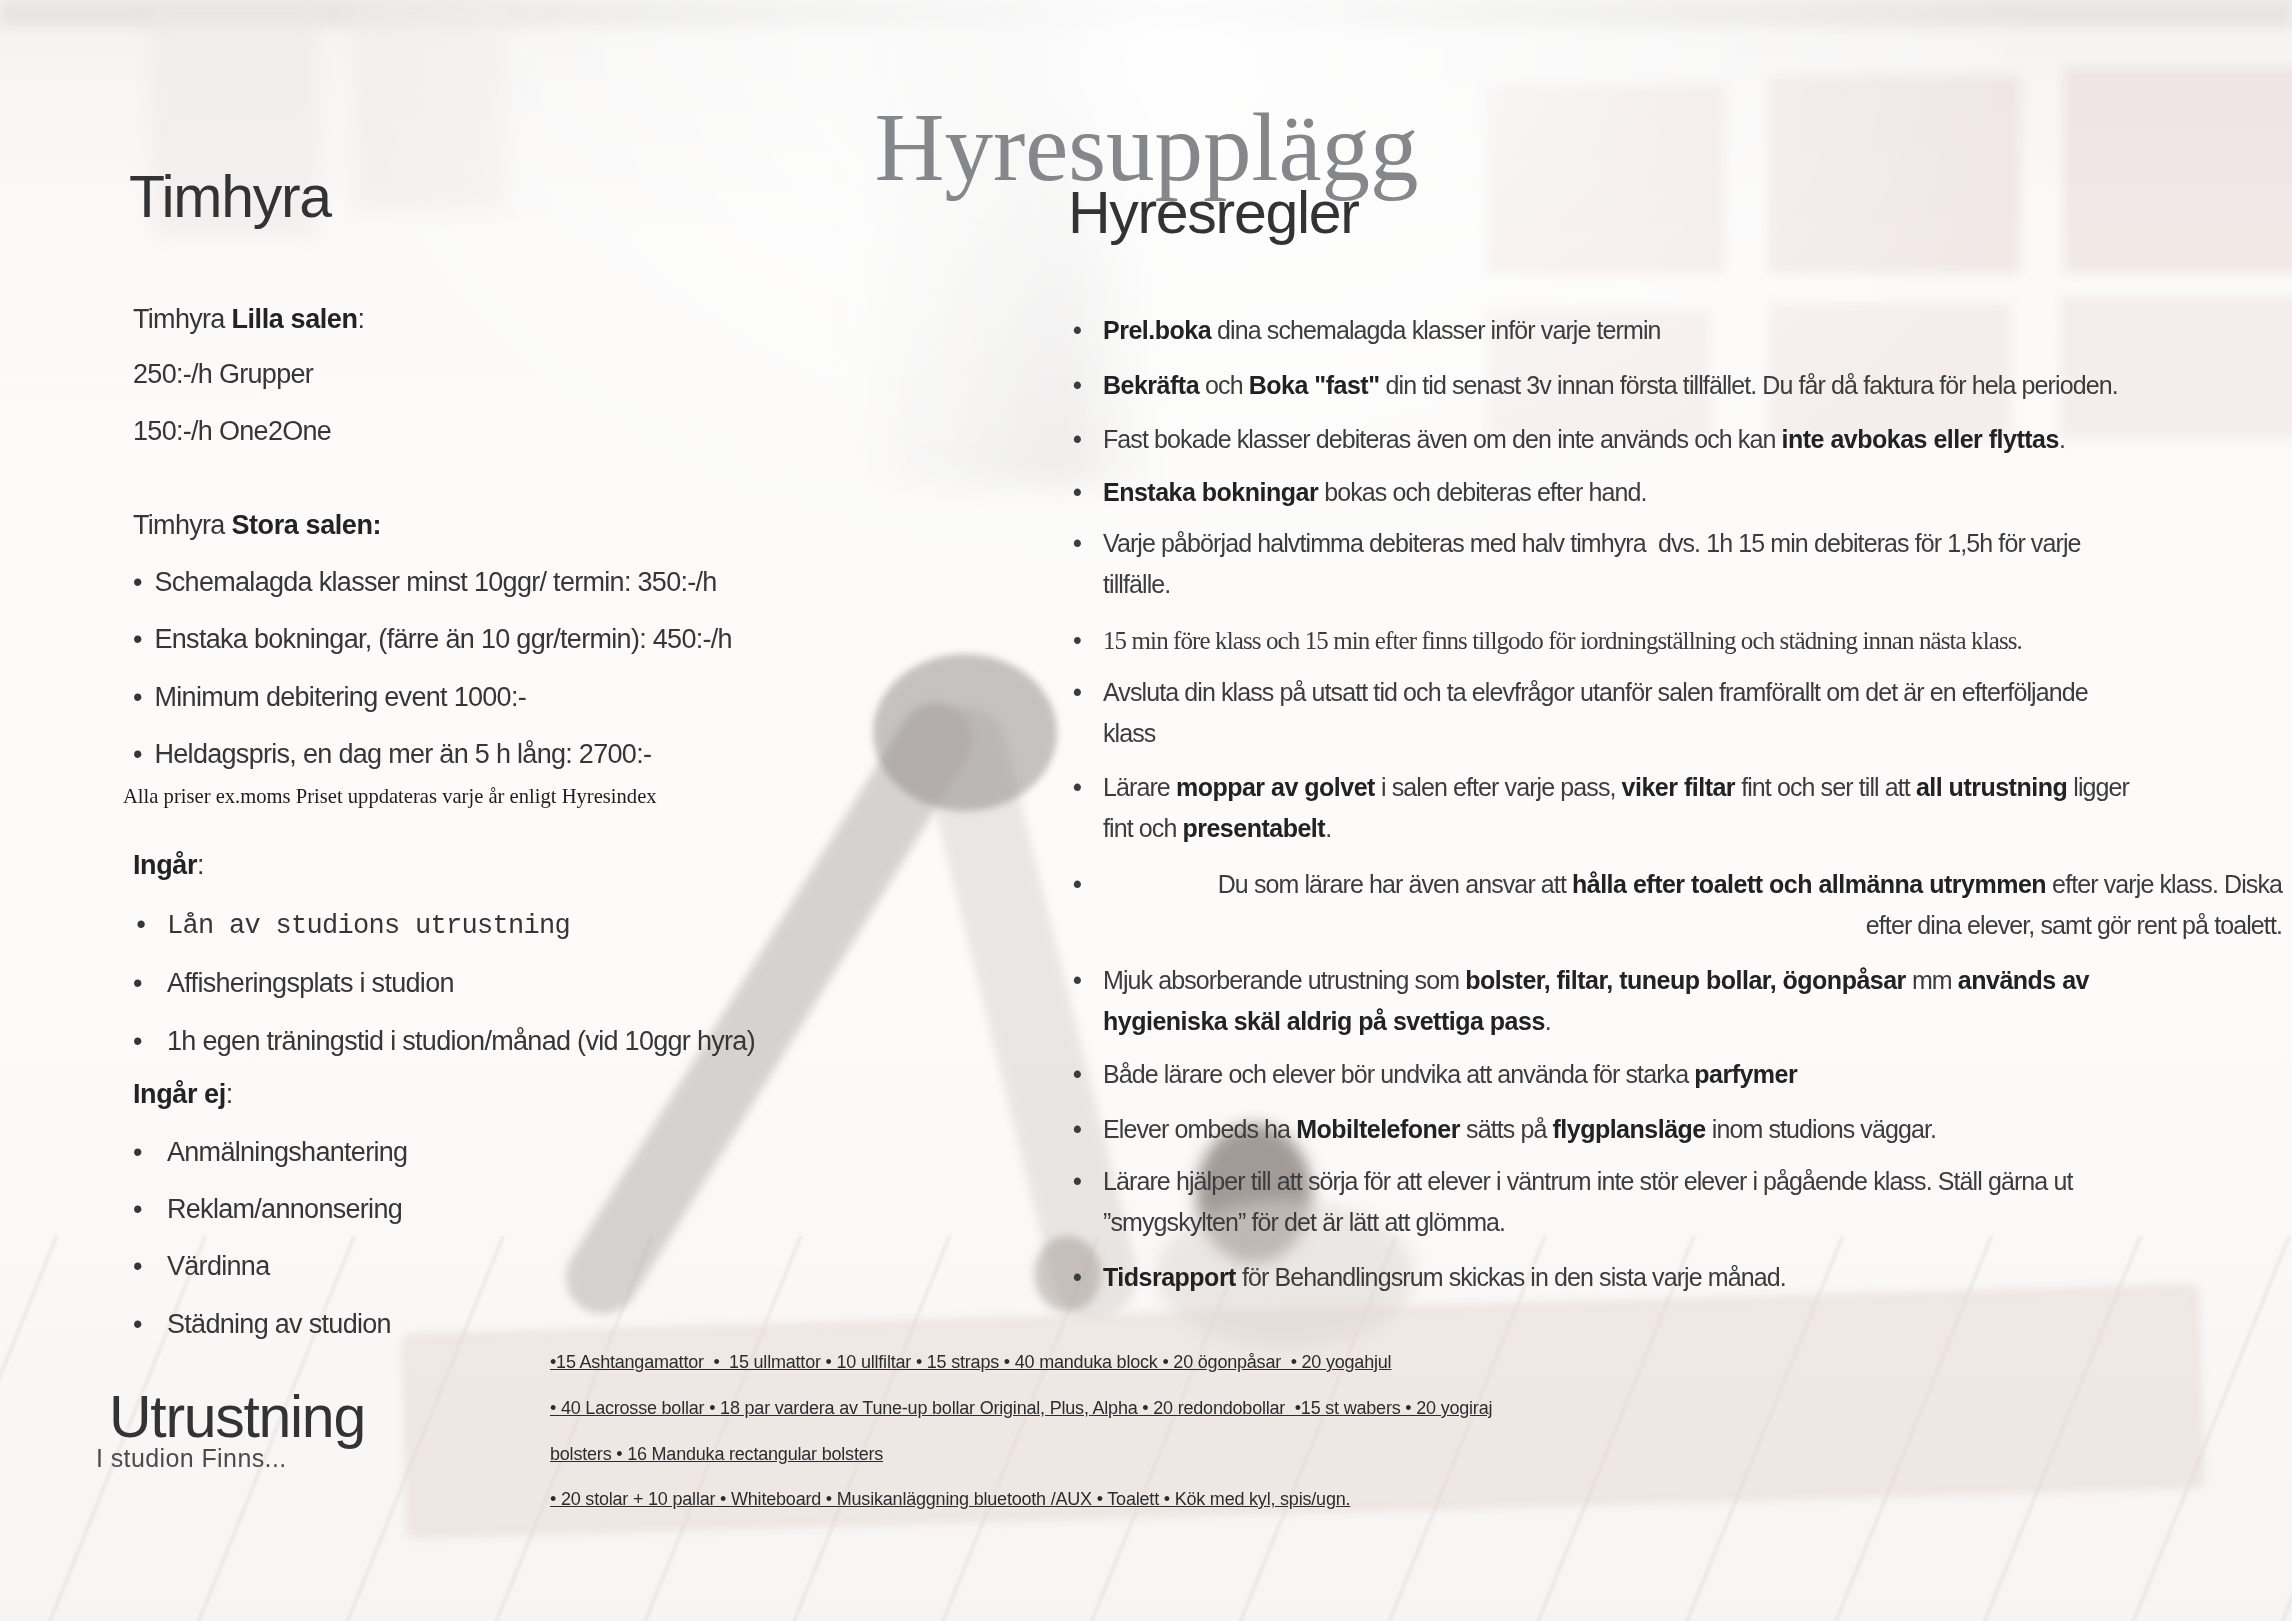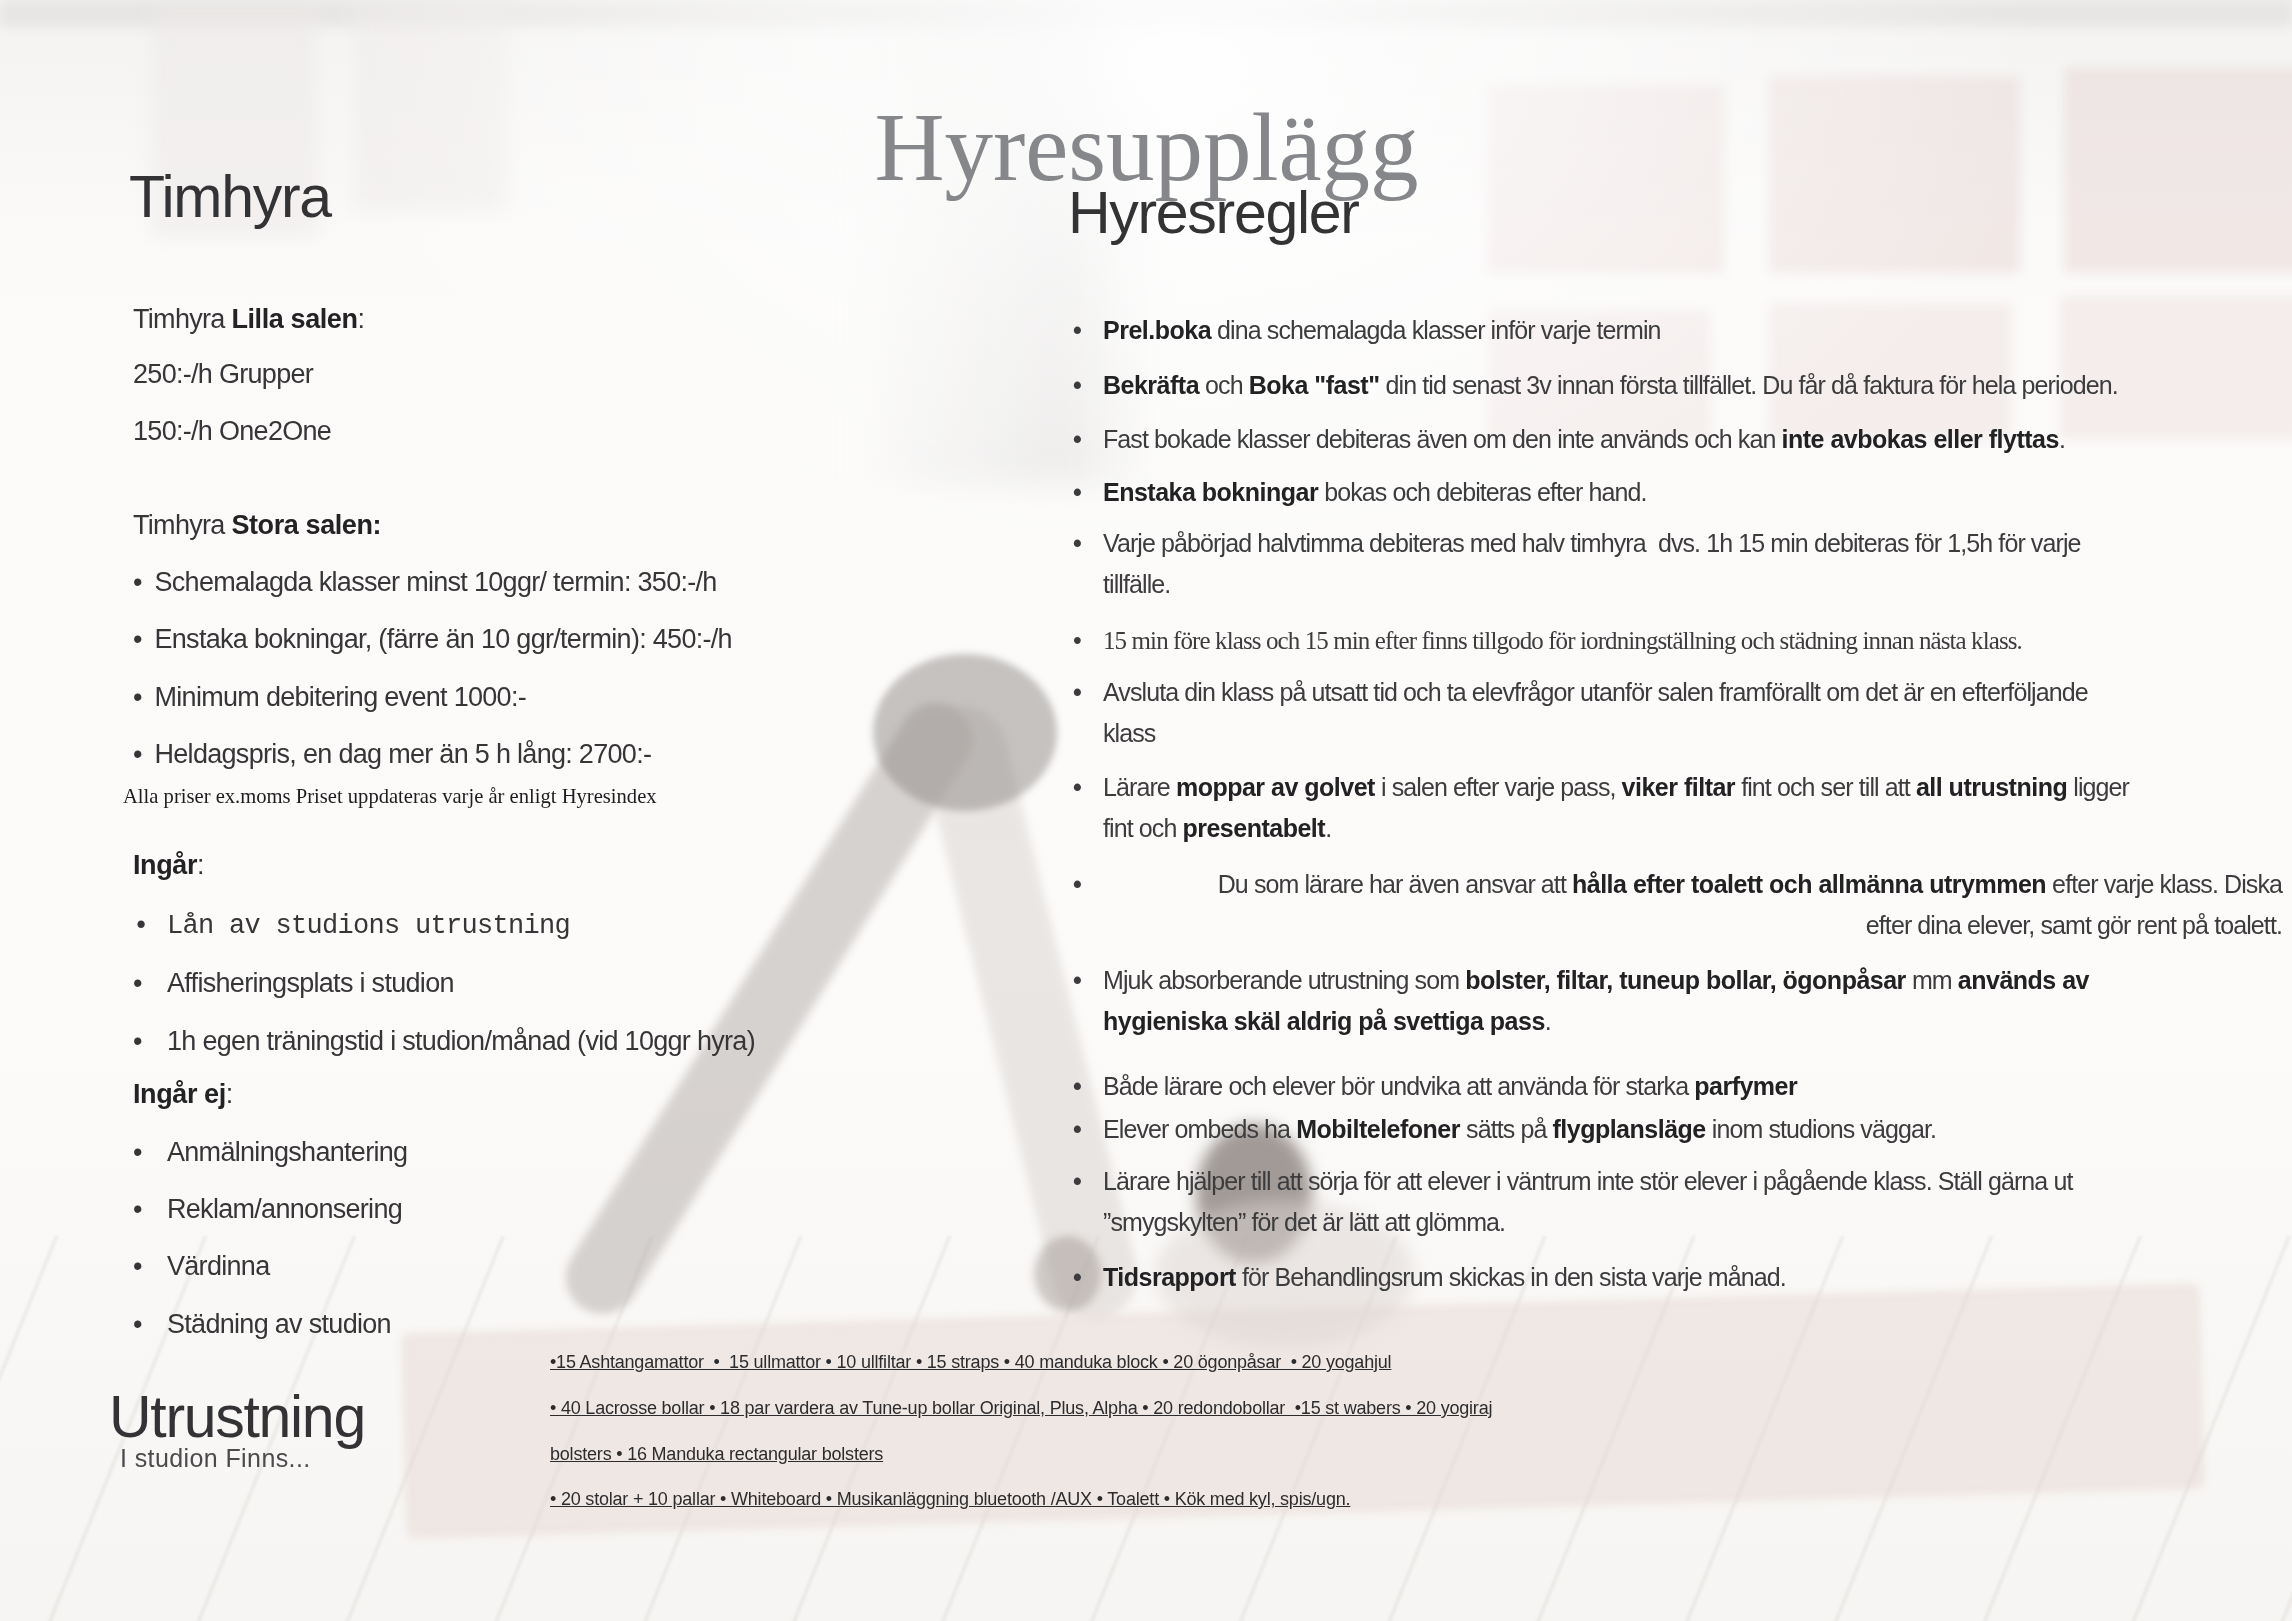--- a/index.html
+++ b/index.html
@@ -31,21 +31,21 @@
     transform:rotate(76deg);filter:blur(4.5px);}
   .p-shorts{left:873px;top:654px;width:184px;height:157px;background:#8f8a87;border-radius:50%;filter:blur(3.6px);}
   .p-head{left:1034px;top:1236px;width:67px;height:76px;background:#a39a95;border-radius:50%;filter:blur(4.5px);}
   .p2-hair{left:1196px;top:1124px;width:116px;height:139px;background:#847b76;border-radius:50%;filter:blur(7.2px);opacity:.75;}
   .p2-body{left:1155px;top:1200px;width:260px;height:148px;background:#ddd6d2;border-radius:50%;filter:blur(7.2px);}
 
   
   .title{position:absolute;top:27px;left:50%;transform:translateX(-50%);
     font-family:"Liberation Serif",serif;font-weight:400;font-size:97px;color:#85878b;letter-spacing:0;}
   .lhead{position:absolute;font-size:59px;letter-spacing:-1.3px;font-weight:300;color:#333335;line-height:1;}
-  .subhead{position:absolute;left:120px;top:1444px;font-size:25px;letter-spacing:0.4px;color:#4b4b4d;}
+  .subhead{position:absolute;left:96px;top:1444px;font-size:25px;letter-spacing:0.4px;color:#4b4b4d;}
 
   .lrow{position:absolute;left:133px;white-space:pre;font-size:27px;letter-spacing:-0.7px;color:#363638;line-height:1.2;}
   .lrow b{font-weight:700;color:#232325;letter-spacing:-0.4px;}
   .dot{display:inline-block;width:21.5px;}
   .dot::before{content:"\2022";}
   .dotw{display:inline-block;width:34px;}
   .dotw::before{content:"\2022";}
   .fineprint{position:absolute;left:123px;top:785px;font-family:"Liberation Serif",serif;
     font-size:20.6px;color:#1d1d1f;}
 
@@ -172,21 +172,21 @@
         <div class="rline"><span>efter dina elever, samt gör rent på toalett.</span></div>
       </div>
     </div>
   <div class="rrow" style="top:960px;">
       <span class="rdot"></span>
       <div class="rtext">
         <div class="rline"><span>Mjuk absorberande utrustning som </span><b>bolster, filtar, tuneup bollar, ögonpåsar</b><span> mm </span><b>används av</b></div>
         <div class="rline"><b>hygieniska skäl aldrig på svettiga pass</b><span>.</span></div>
       </div>
     </div>
-  <div class="rrow" style="top:1054px;margin-top:12px;">
+  <div class="rrow" style="top:1054px;">
       <span class="rdot"></span>
       <div class="rtext">
         <div class="rline"><span>Både lärare och elever bör undvika att använda för starka </span><b>parfymer</b></div>
       </div>
     </div>
   <div class="rrow" style="top:1109px;">
       <span class="rdot"></span>
       <div class="rtext">
         <div class="rline"><span>Elever ombeds ha </span><b>Mobiltelefoner</b><span> sätts på </span><b>flygplansläge</b><span> inom studions väggar.</span></div>
       </div>

